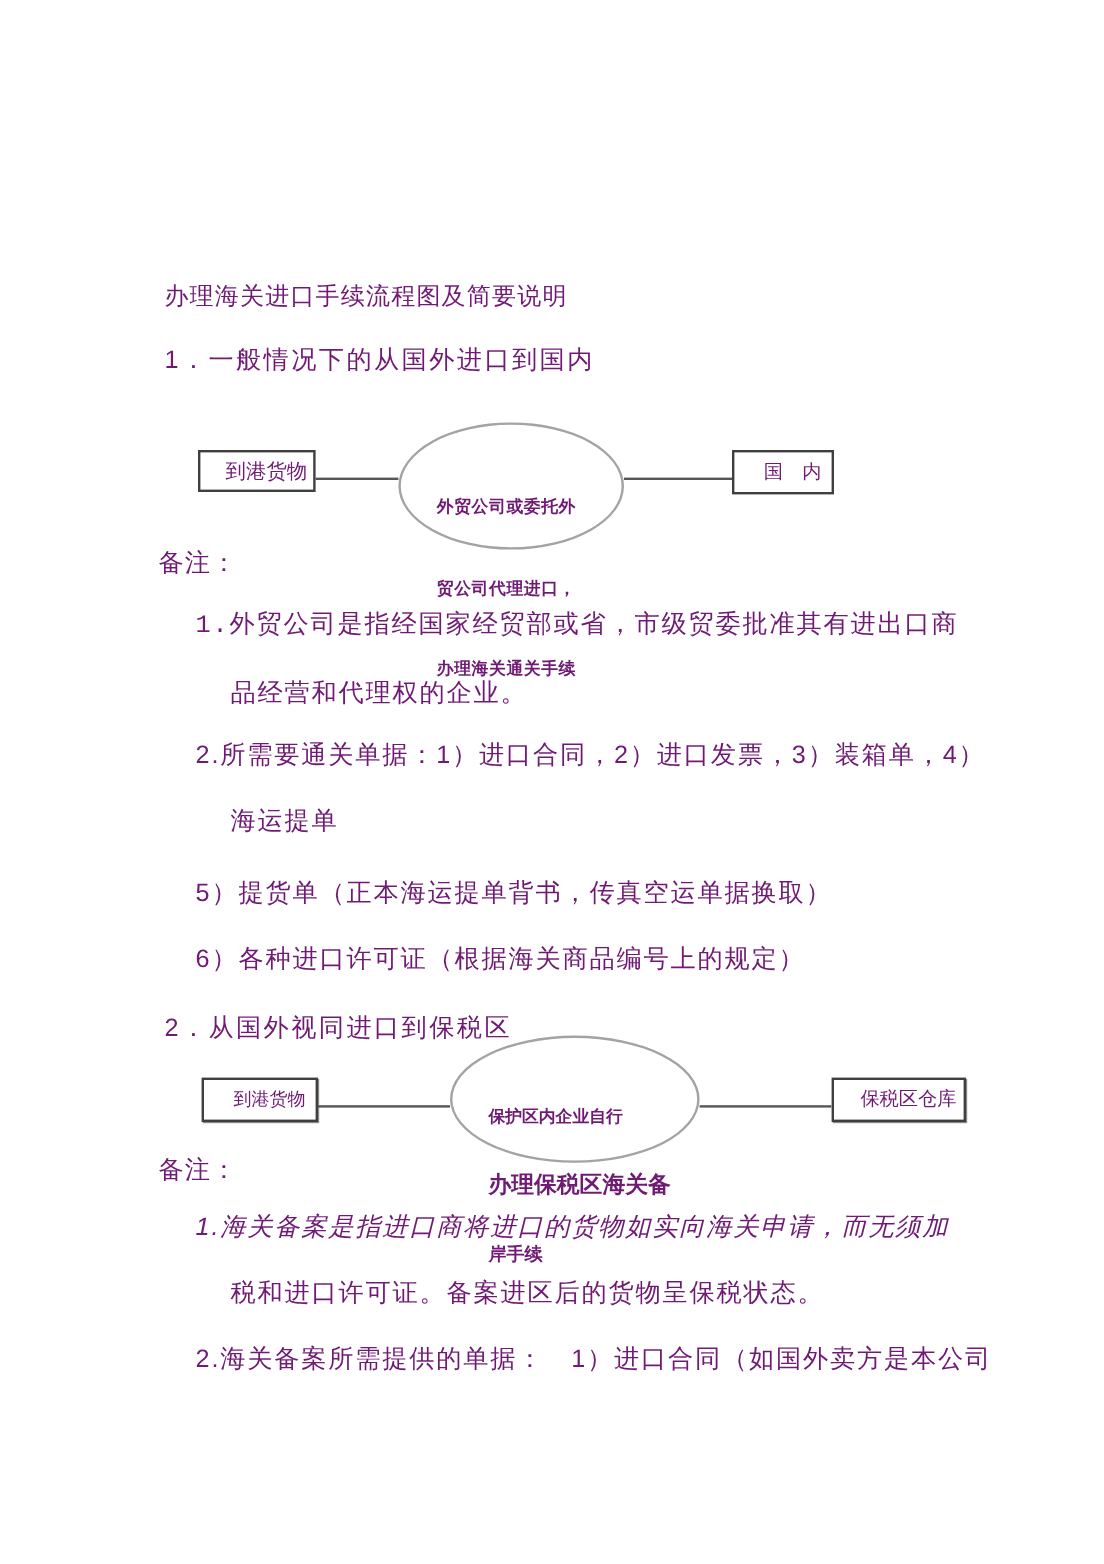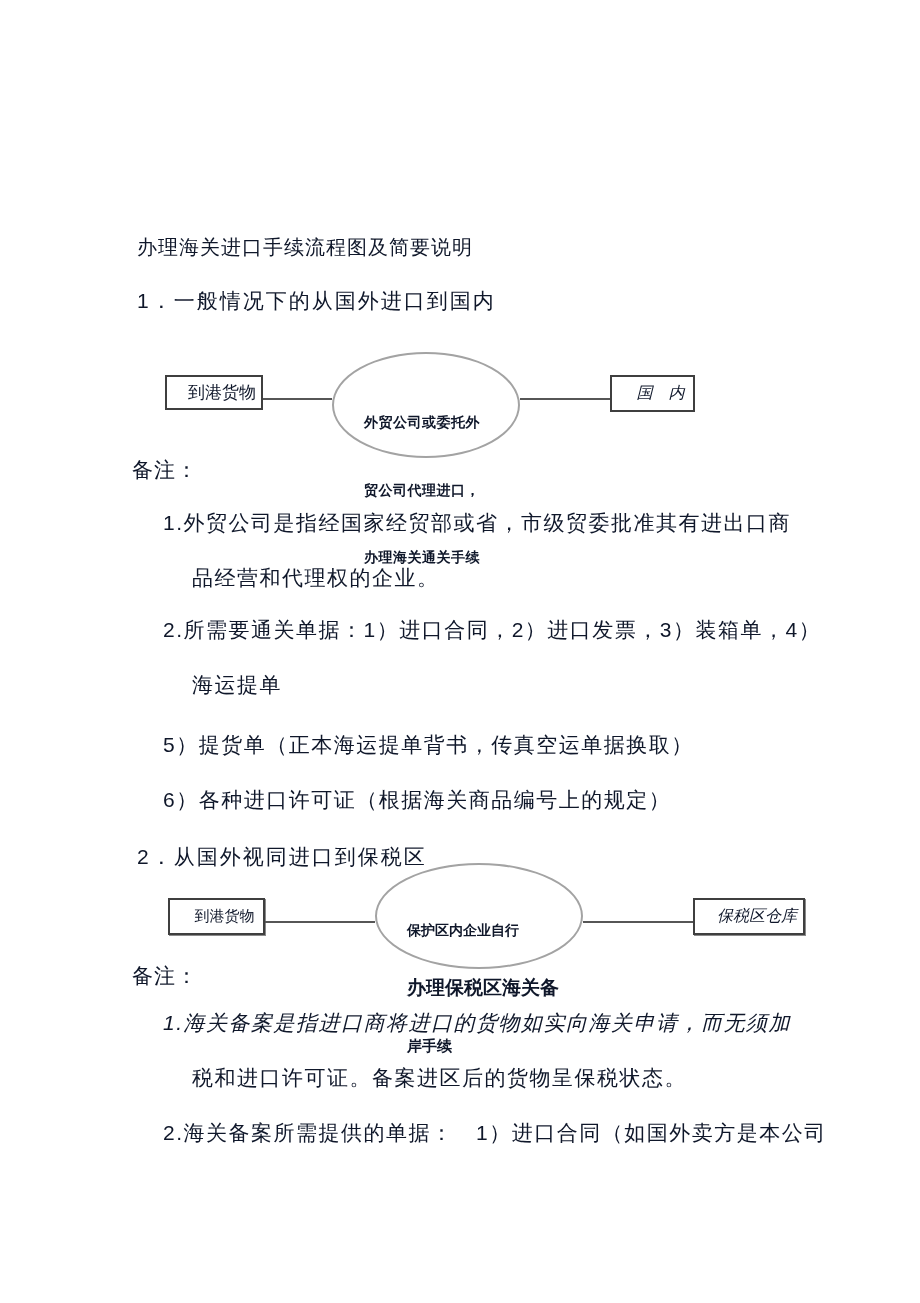--- a/index.html
+++ b/index.html
@@ -3,21 +3,21 @@
 <meta charset="utf-8">
 <style>
   html, body { margin: 0; padding: 0; background: #ffffff; }
   .page {
     position: relative;
     width: 920px;
     height: 1303px;
     background: #ffffff;
     overflow: hidden;
     font-family: "Liberation Sans", "DejaVu Sans", sans-serif;
-    color: #0f172a;
+    color: #701a75;
   }
   .txt {
     position: absolute;
     white-space: pre;
     line-height: 26px;
     letter-spacing: 1px;
   }
   .title   { font-size: 20px; }
   .heading { font-size: 21px; letter-spacing: 2px; }
   .body    { font-size: 21px; letter-spacing: 1.5px; }
@@ -59,21 +59,21 @@
   .ellipse2-text {
     position: absolute;
     left: 30px;
     top: 21px;
     white-space: pre;
   }
   .e2-l1 { font-size: 14px; line-height: 17px; }
   .e2-l2 { font-size: 19px; line-height: 25px; }
   .e2-l3 { font-size: 15px; line-height: 19px; }
   .fs17 { font-size: 17px; }
-  .fs16 { font-size: 16px; font-style: italic; }
+  .fs16 { font-size: 16px; }
   .fs15 { font-size: 15px; }
 </style>
 </head>
 <body>
 
 <div class="page">
 
   <div class="txt title" style="left:137px; top:234px;">办理海关进口手续流程图及简要说明</div>
   <div class="txt heading" style="left:137px; top:288px;">1．一般情况下的从国外进口到国内</div>
 
@@ -85,21 +85,21 @@
         <div>外贸公司或委托外</div>
         <div>贸公司代理进口，</div>
         <div>办理海关通关手续</div>
       </div>
     </div>
     <div class="flow-line" style="left:520px; top:398px; width:90px;"></div>
     <div class="flow-box fs16" style="left:610px; top:375px; width:85px; height:37px;">国　内</div>
   </div>
 
   <div class="txt notes-label" style="left:132px; top:457px;">备注：</div>
-  <div class="txt body" style="left:163px; top:510px;">1.外贸公司是指经国家经贸部或省，市级贸委批准其有进出口商</div>
+  <div class="txt body" style="left:163px; top:510px;font-family:Liberation Mono, monospace;">1.外贸公司是指经国家经贸部或省，市级贸委批准其有进出口商</div>
   <div class="txt body" style="left:192px; top:565px;">品经营和代理权的企业。</div>
   <div class="txt body" style="left:163px; top:617px;">2.所需要通关单据：1）进口合同，2）进口发票，3）装箱单，4）</div>
   <div class="txt body" style="left:192px; top:672px;">海运提单</div>
   <div class="txt body" style="left:163px; top:732px;">5）提货单（正本海运提单背书，传真空运单据换取）</div>
   <div class="txt body" style="left:163px; top:787px;">6）各种进口许可证（根据海关商品编号上的规定）</div>
 
   <div class="txt heading" style="left:137px; top:844px;">2．从国外视同进口到保税区</div>
 
   <div>
     <div class="flow-box shadowed fs15" style="left:168px; top:898px; width:97px; height:37px;">到港货物</div>

